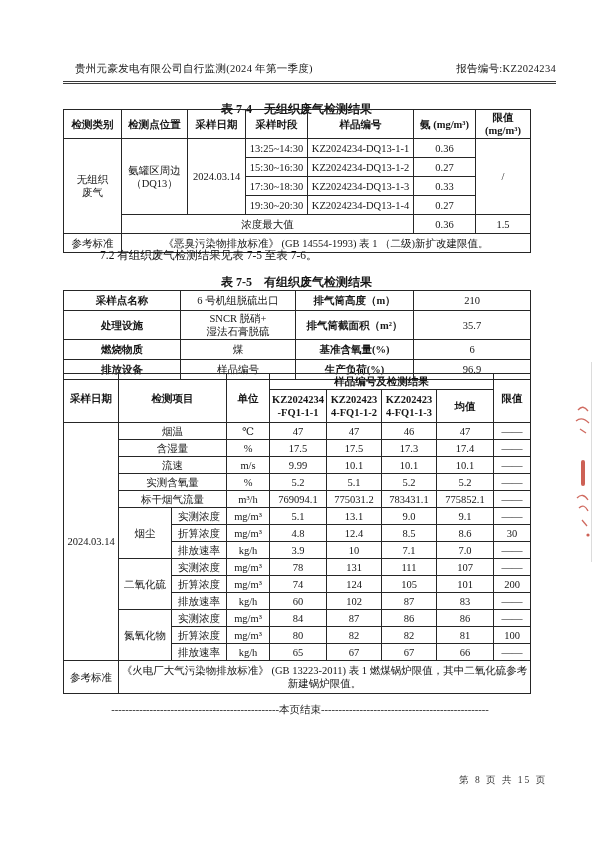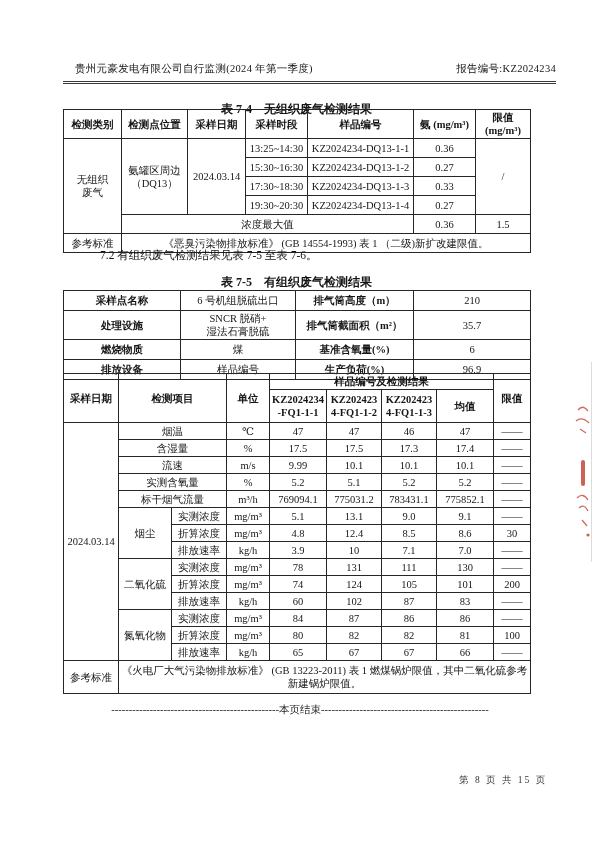--- a/index.html
+++ b/index.html
@@ -275,21 +275,21 @@
       <td>——</td>
     </tr>
 
     <tr>
       <td rowspan="3">二氧化硫</td>
       <td>实测浓度</td>
       <td>mg/m³</td>
       <td>78</td>
       <td>131</td>
       <td>111</td>
-      <td>130</td>
+      <td>107</td>
       <td>——</td>
     </tr>
     <tr>
       <td>折算浓度</td>
       <td>mg/m³</td>
       <td>74</td>
       <td>124</td>
       <td>105</td>
       <td>101</td>
       <td>200</td>

